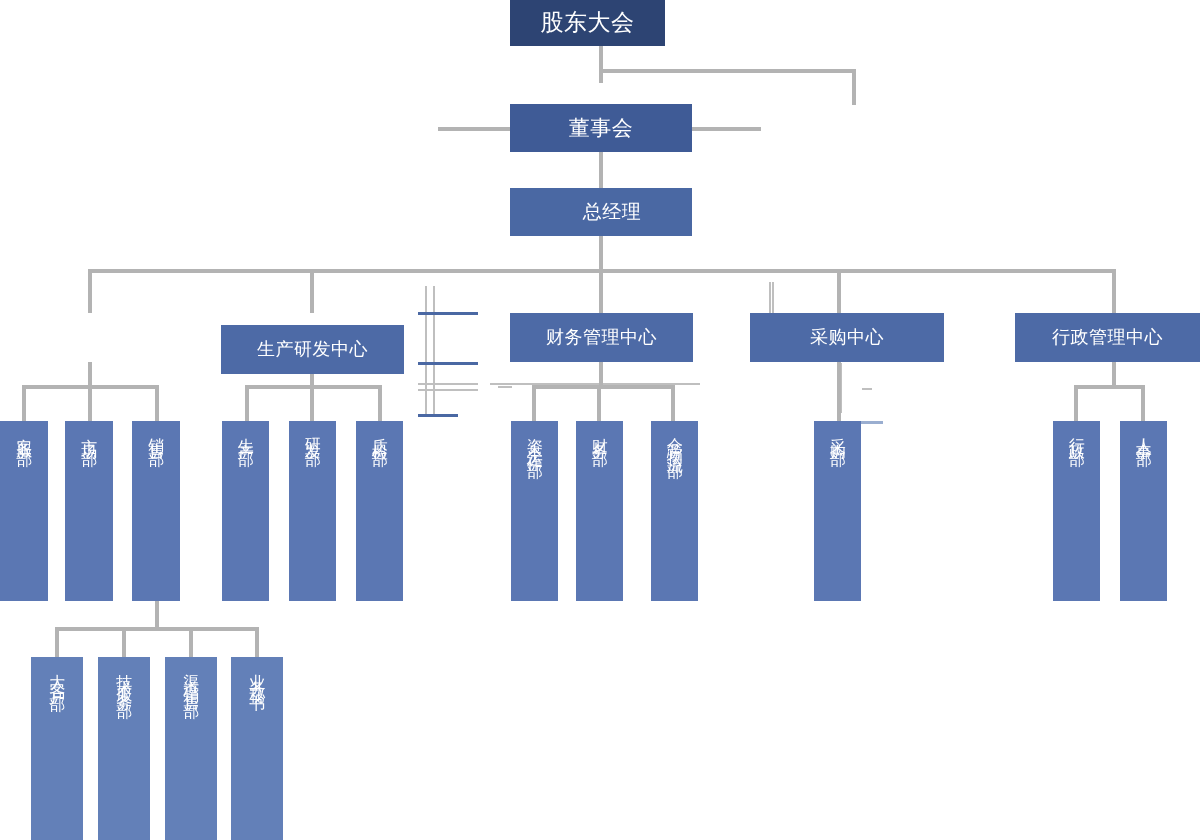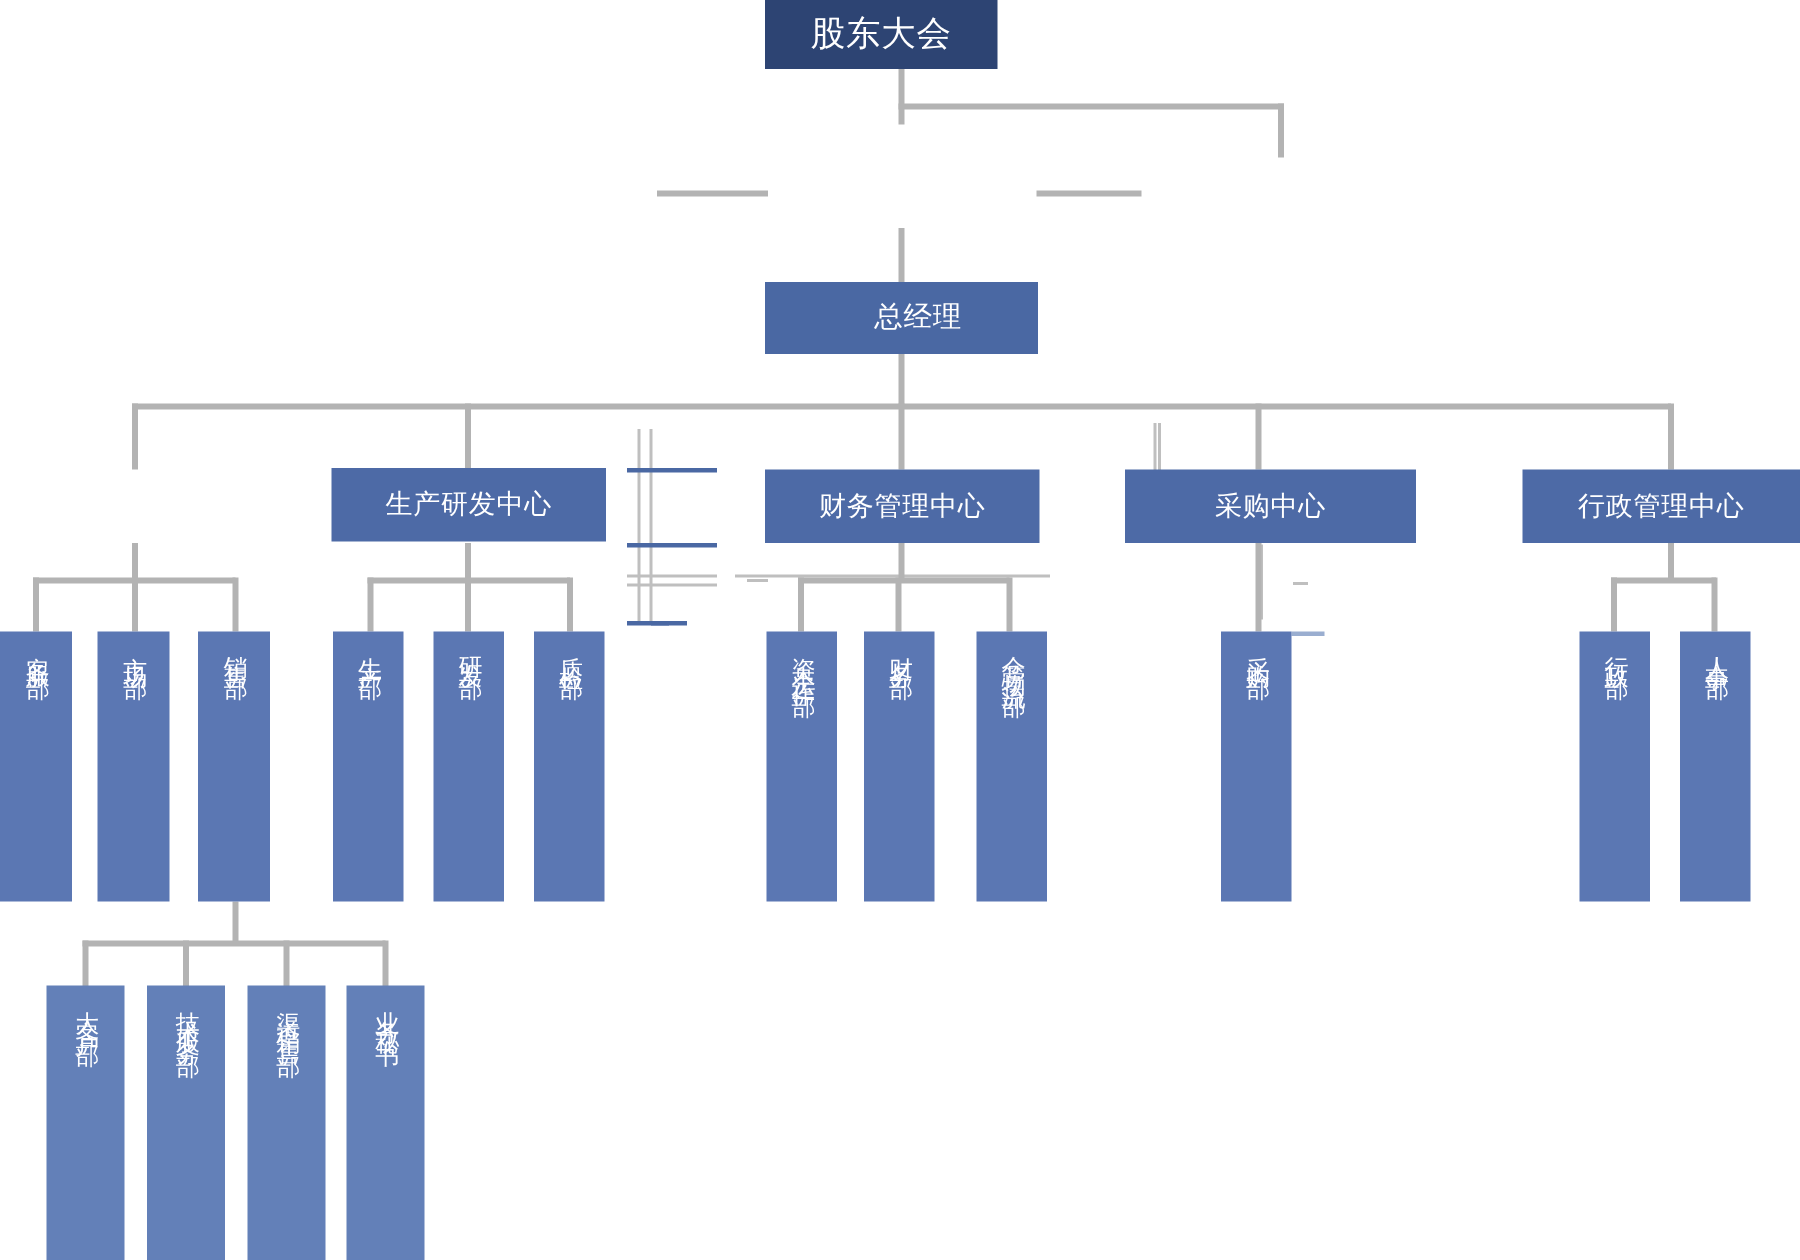--- a/index.html
+++ b/index.html
@@ -141,25 +141,26 @@
   <div class="ln v" style="left:155px;top:601px;height:28px;"></div>
   <div class="ln h" style="left:55px;top:627px;width:202px;"></div>
   <div class="ln v" style="left:55px;top:627px;height:32px;"></div>
   <div class="ln v" style="left:122px;top:627px;height:32px;"></div>
   <div class="ln v" style="left:189px;top:627px;height:32px;"></div>
   <div class="ln v" style="left:255px;top:627px;height:32px;"></div>
 
   <div class="node top" style="left:510px;top:0px;width:155px;height:46px;">股东大会</div>
 
 
+  <div class="node lvl2" style="left:510px;top:104px;width:182px;height:48px;">董事会</div>
 
 
   <div class="node lvl3" style="left:510px;top:188px;width:182px;height:48px;">总经理</div>
 
-  <div class="node center" style="left:221px;top:312px;width:183px;height:49px;">生产研发中心</div>
+  <div class="node center" style="left:221px;top:325px;width:183px;height:49px;">生产研发中心</div>
   <div class="node center" style="left:510px;top:313px;width:183px;height:49px;">财务管理中心</div>
   <div class="node center" style="left:750px;top:313px;width:194px;height:49px;">采购中心</div>
   <div class="node center" style="left:1015px;top:313px;width:185px;height:49px;">行政管理中心</div>
 
   <div class="node dept" style="left:0px;top:421px;width:48px;height:180px;">客服部</div>
   <div class="node dept" style="left:65px;top:421px;width:48px;height:180px;">市场部</div>
   <div class="node dept" style="left:132px;top:421px;width:48px;height:180px;">销售部</div>
 
   <div class="node dept" style="left:222px;top:421px;width:47px;height:180px;">生产部</div>
   <div class="node dept" style="left:289px;top:421px;width:47px;height:180px;">研发部</div>

